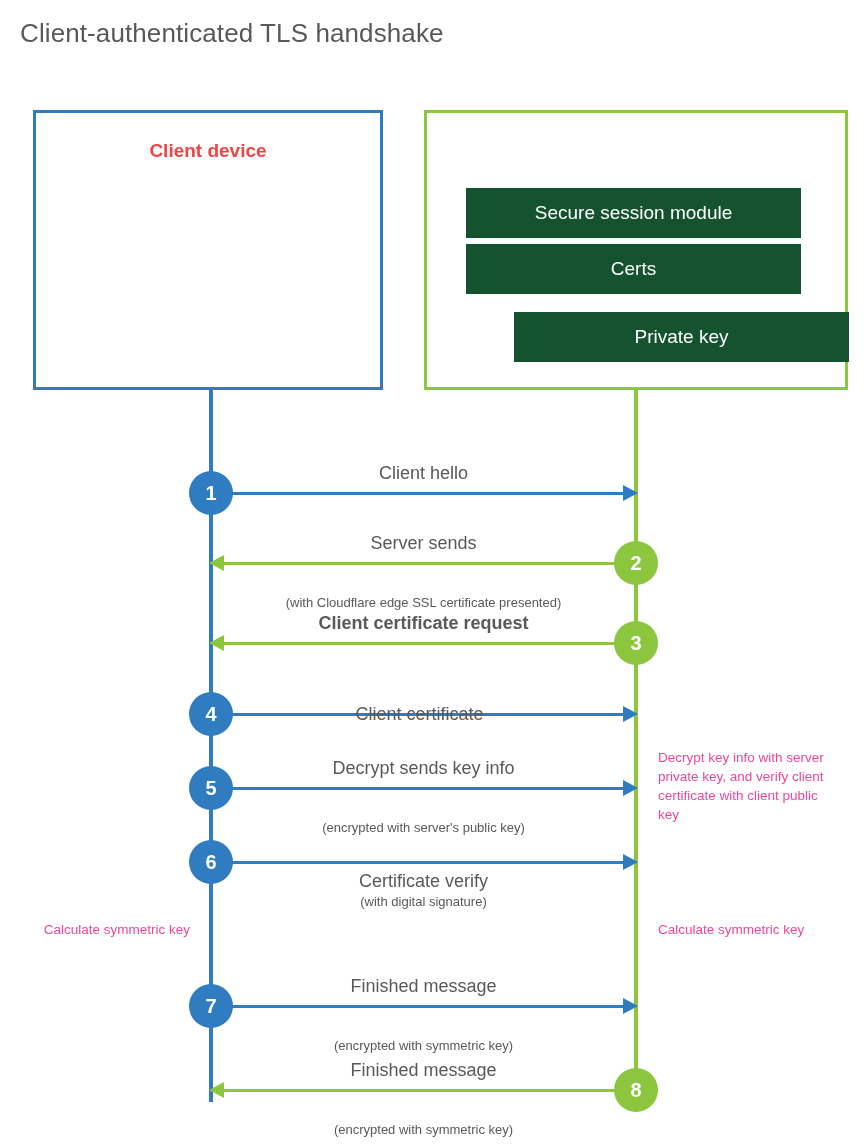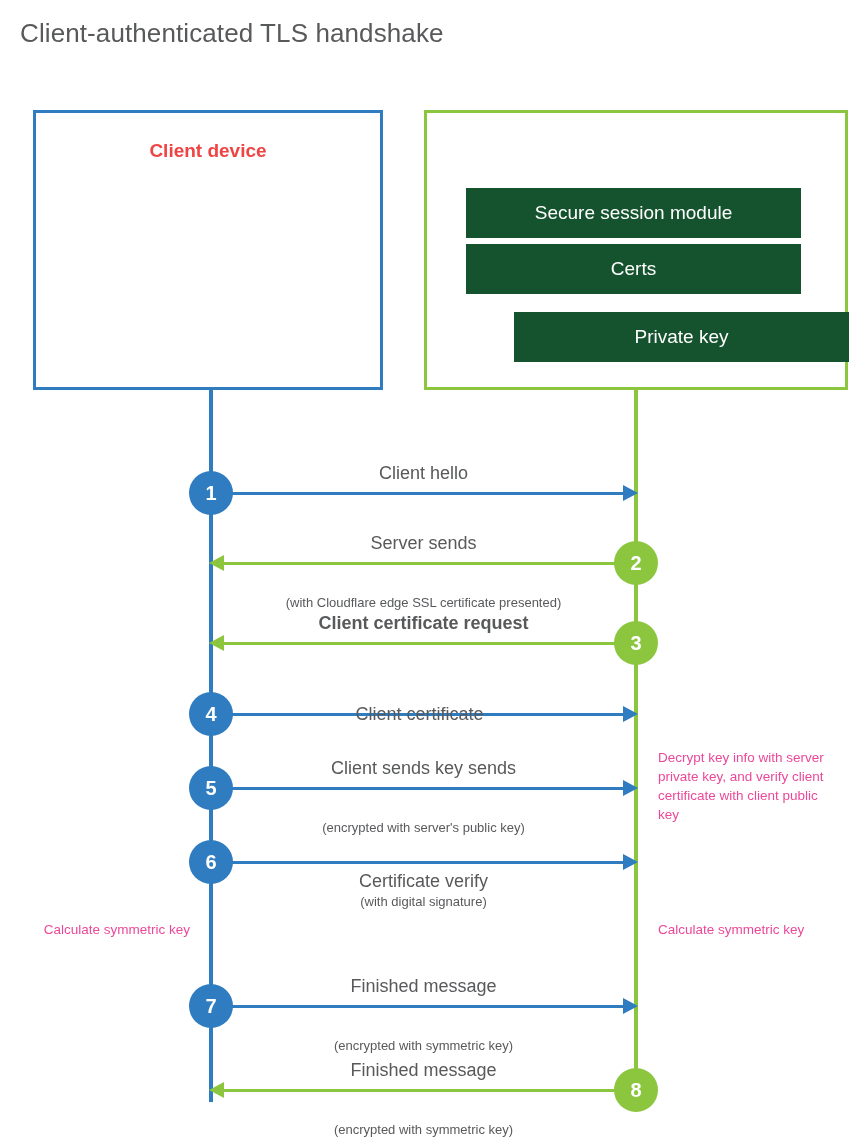--- a/index.html
+++ b/index.html
@@ -113,21 +113,21 @@
     <div class="abs arrow-line server" style="left: 224px; top: 642px; width: 412px;"></div>
     <div class="abs arrow-head left server" style="left: 209px; top: 635px;"></div>
     <div class="abs msg-label" style="left: 221px; width: 405px; top: 613px; font-weight: bold;">Client certificate request</div>
     <div class="abs step-circle client" style="left: 189px; top: 692px;">4</div>
     <div class="abs arrow-line client" style="left: 211px; top: 713px; width: 412px;"></div>
     <div class="abs arrow-head right client" style="left: 623px; top: 706px;"></div>
     <div class="abs msg-label" style="left: 217px; width: 405px; top: 684px; margin-top: 20px;">Client certificate</div>
     <div class="abs step-circle client" style="left: 189px; top: 766px;">5</div>
     <div class="abs arrow-line client" style="left: 211px; top: 787px; width: 412px;"></div>
     <div class="abs arrow-head right client" style="left: 623px; top: 780px;"></div>
-    <div class="abs msg-label" style="left: 221px; width: 405px; top: 758px;">Client sends key sends</div>
+    <div class="abs msg-label" style="left: 221px; width: 405px; top: 758px;">Decrypt sends key info</div>
     <div class="abs msg-sub" style="left: 215px; width: 417px; top: 801px;">(encrypted with server's public key)</div>
     <div class="abs step-circle client" style="left: 189px; top: 840px;">6</div>
     <div class="abs arrow-line client" style="left: 211px; top: 861px; width: 412px;"></div>
     <div class="abs arrow-head right client" style="left: 623px; top: 854px;"></div>
     <div class="abs msg-label" style="left: 221px; width: 405px; top: 832px; margin-top: 39px;">Certificate verify</div>
     <div class="abs msg-sub" style="left: 215px; width: 417px; top: 875px;">(with digital signature)</div>
     <div class="abs step-circle client" style="left: 189px; top: 984px;">7</div>
     <div class="abs arrow-line client" style="left: 211px; top: 1005px; width: 412px;"></div>
     <div class="abs arrow-head right client" style="left: 623px; top: 998px;"></div>
     <div class="abs msg-label" style="left: 221px; width: 405px; top: 976px;">Finished message</div>

